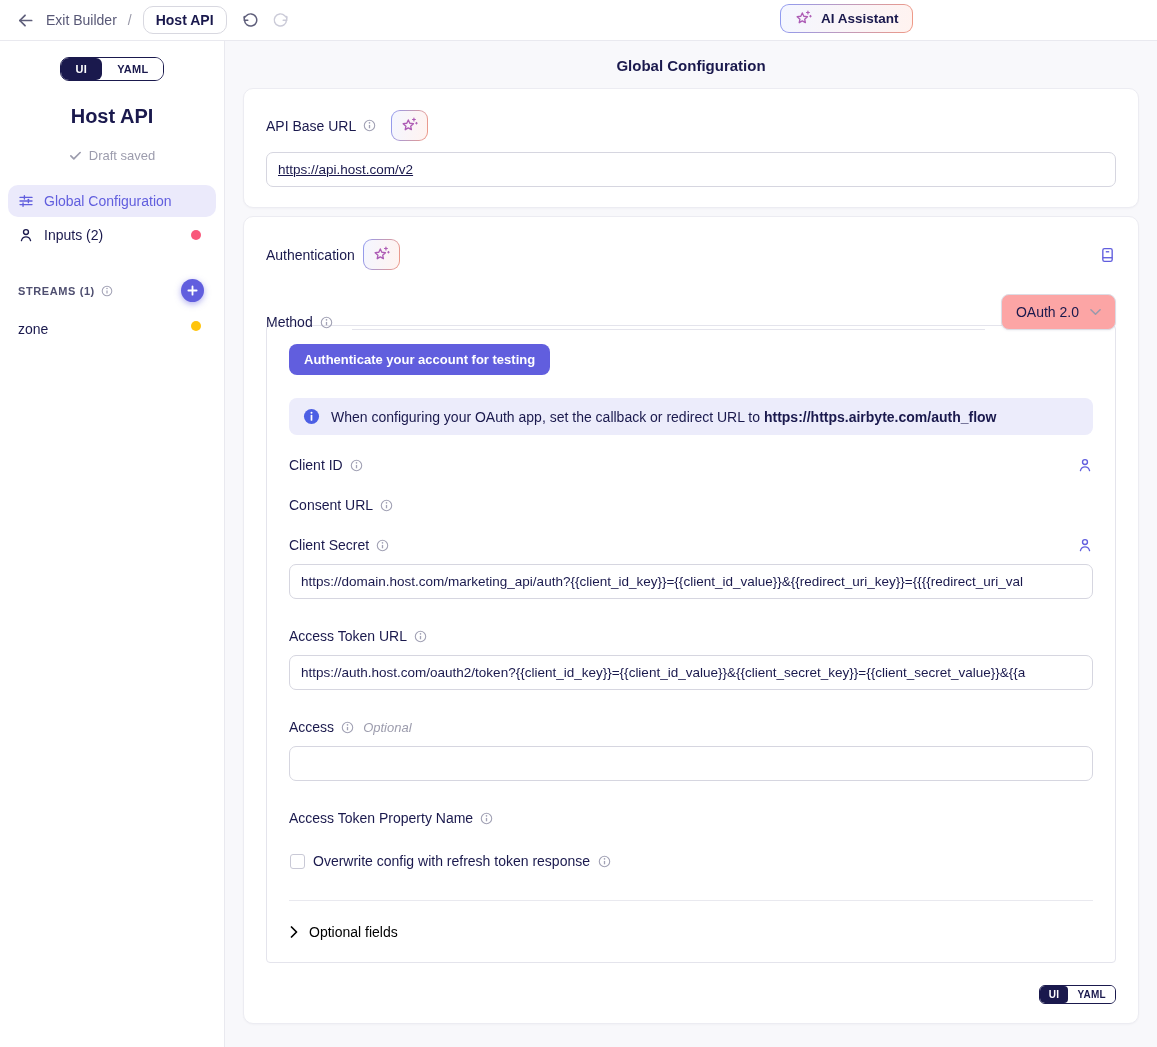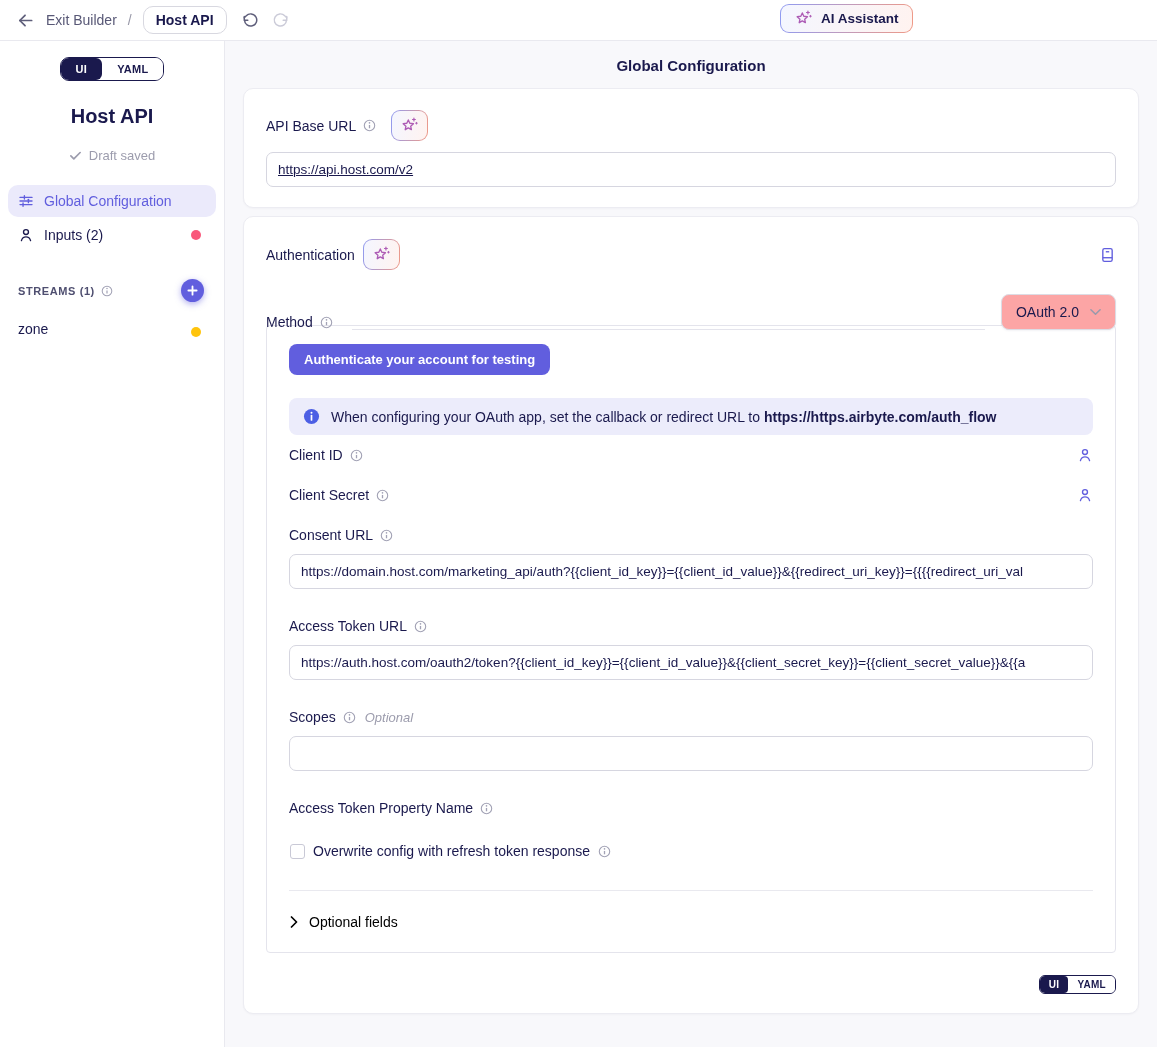--- a/index.html
+++ b/index.html
@@ -83,21 +83,21 @@
     font-size:11px; font-weight:700; letter-spacing:.6px; color:#4F4F70;
   }
   .plus-btn {
     margin-left:auto; width:23px; height:23px; border-radius:50%;
     background:var(--accent,#615EDE); color:#fff; border:none; cursor:pointer;
     display:flex; align-items:center; justify-content:center;
     box-shadow:0 2px 6px rgba(97,94,222,.5); margin-right:2px;
   }
   .stream-item {
     margin:12px 8px 0; padding:7px 10px; font-size:14px;
-    display:flex; align-items:flex-end; cursor:pointer;
+    display:flex; align-items:flex-start; cursor:pointer;
   }
 
   
   .page-heading { text-align:center; font-size:15px; font-weight:700; margin:16px 0 14px; }
   .card {
     background:#fff; border:1px solid #ECECF2; border-radius:10px;
     margin:0 18px 8px; box-shadow:0 1px 2px rgba(26,25,77,.03);
   }
   .card-1 { padding:21px 22px 20px; }
   .card-2 { padding:22px 22px 19px; }
@@ -135,21 +135,21 @@
     font-family:"Liberation Sans",sans-serif;
   }
 
   .callout {
     margin-top:23px; background:#ECECFB; border-radius:8px; padding:10px 14px;
     display:flex; align-items:center; gap:11px; font-size:14px;
   }
   .callout b { font-weight:700; }
 
   .field-label-row { display:flex; align-items:center; gap:7px; font-size:14px; font-weight:500; margin-top:24px; }
-  .field-label-row.first { margin-top:12px; }
+  .field-label-row.first { margin-top:22px; }
   .user-btn { margin-left:auto; color:var(--accent,#615EDE); background:none; border:none; padding:0; display:flex; cursor:pointer; }
   .optional-tag { font-size:13px; font-style:italic; color:#9C9CAD; font-weight:400; margin-left:2px; }
 
   .checkbox-row { margin-top:27px; display:flex; align-items:center; gap:8px; font-size:14px; font-weight:400; padding-left:1px; }
   .checkbox {
     width:15px; height:15px; border:1.5px solid #C9C9D6; border-radius:3px; background:#fff;
     flex:0 0 15px; cursor:pointer;
   }
 
   .group-divider { margin-top:31px; border-top:1px solid #E9E9EF; }
@@ -394,62 +394,62 @@
             </span>
             <button class="user-btn">
               <svg width="16" height="16" viewBox="0 0 20 20" fill="none" stroke="currentColor" stroke-width="1.7" stroke-linecap="round">
                   <circle cx="10" cy="6.3" r="3.1"></circle>
                   <path d="M4.3 17c.8-3.1 3-4.7 5.7-4.7s4.9 1.6 5.7 4.7"></path>
                 </svg>
             </button>
           </div>
 
           <div class="field-label-row">
+            <span>Consent URL</span>
+            <span class="info-ic">
+              <svg width="13" height="13" viewBox="0 0 14 14" fill="none">
+                  <circle cx="7" cy="7" r="5.6" stroke="currentColor" stroke-width="1.2"></circle>
+                  <path d="M7 6.4V10" stroke="currentColor" stroke-width="1.4"></path>
+                  <circle cx="7" cy="4.1" r="0.9" fill="currentColor"></circle>
+                </svg>
+            </span>
+          </div>
+
+          <div class="field-label-row">
             <span>Client Secret</span>
             <span class="info-ic">
               <svg width="13" height="13" viewBox="0 0 14 14" fill="none">
                   <circle cx="7" cy="7" r="5.6" stroke="currentColor" stroke-width="1.2"></circle>
                   <path d="M7 6.4V10" stroke="currentColor" stroke-width="1.4"></path>
                   <circle cx="7" cy="4.1" r="0.9" fill="currentColor"></circle>
                 </svg>
             </span>
             <button class="user-btn">
               <svg width="16" height="16" viewBox="0 0 20 20" fill="none" stroke="currentColor" stroke-width="1.7" stroke-linecap="round">
                   <circle cx="10" cy="6.3" r="3.1"></circle>
                   <path d="M4.3 17c.8-3.1 3-4.7 5.7-4.7s4.9 1.6 5.7 4.7"></path>
                 </svg>
             </button>
           </div>
-
-          <div class="field-label-row">
-            <span>Consent URL</span>
-            <span class="info-ic">
-              <svg width="13" height="13" viewBox="0 0 14 14" fill="none">
-                  <circle cx="7" cy="7" r="5.6" stroke="currentColor" stroke-width="1.2"></circle>
-                  <path d="M7 6.4V10" stroke="currentColor" stroke-width="1.4"></path>
-                  <circle cx="7" cy="4.1" r="0.9" fill="currentColor"></circle>
-                </svg>
-            </span>
-          </div>
           <input class="text-input" value="https://domain.host.com/marketing_api/auth?{{client_id_key}}={{client_id_value}}&amp;{{redirect_uri_key}}={{{{redirect_uri_val" style="">
 
           <div class="field-label-row" style="margin-top:29px">
             <span>Access Token URL</span>
             <span class="info-ic">
               <svg width="13" height="13" viewBox="0 0 14 14" fill="none">
                   <circle cx="7" cy="7" r="5.6" stroke="currentColor" stroke-width="1.2"></circle>
                   <path d="M7 6.4V10" stroke="currentColor" stroke-width="1.4"></path>
                   <circle cx="7" cy="4.1" r="0.9" fill="currentColor"></circle>
                 </svg>
             </span>
           </div>
           <input class="text-input" value="https://auth.host.com/oauth2/token?{{client_id_key}}={{client_id_value}}&amp;{{client_secret_key}}={{client_secret_value}}&amp;{{a" style="">
 
           <div class="field-label-row" style="margin-top:29px">
-            <span>Scopes</span>
+            <span>Access</span>
             <span class="info-ic">
               <svg width="13" height="13" viewBox="0 0 14 14" fill="none">
                   <circle cx="7" cy="7" r="5.6" stroke="currentColor" stroke-width="1.2"></circle>
                   <path d="M7 6.4V10" stroke="currentColor" stroke-width="1.4"></path>
                   <circle cx="7" cy="4.1" r="0.9" fill="currentColor"></circle>
                 </svg>
             </span>
             <span class="optional-tag">Optional</span>
           </div>
           <input class="text-input" value="" style="">

